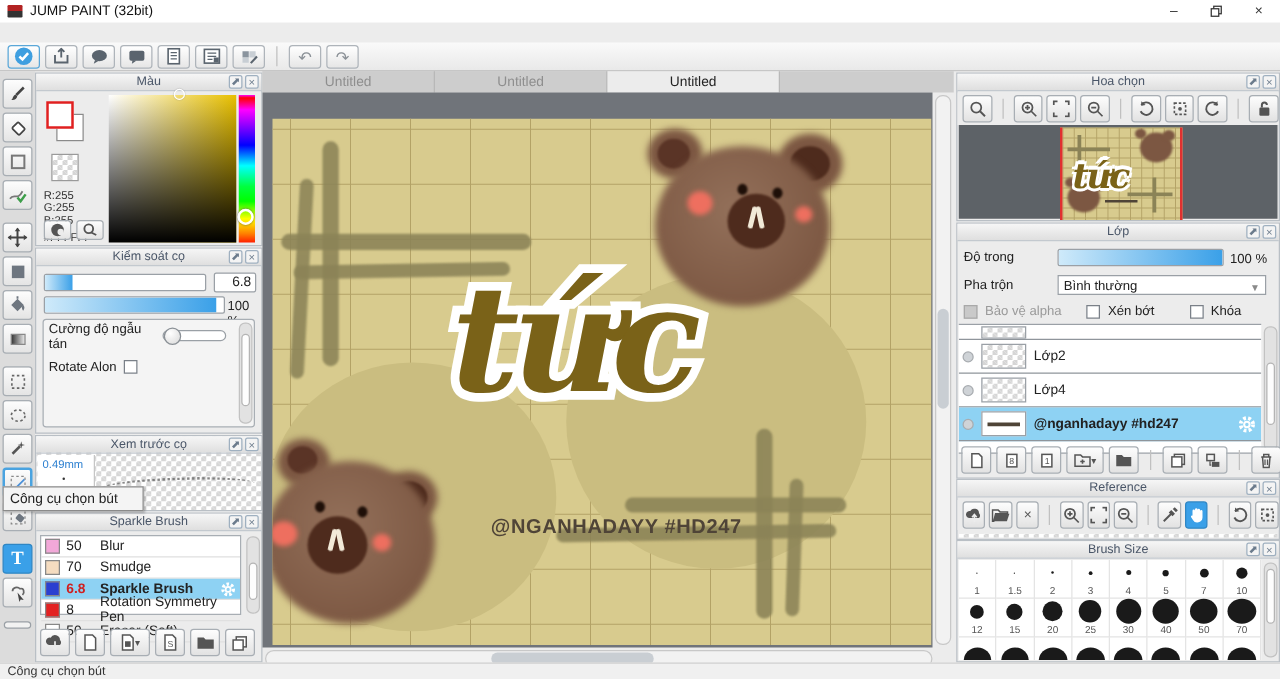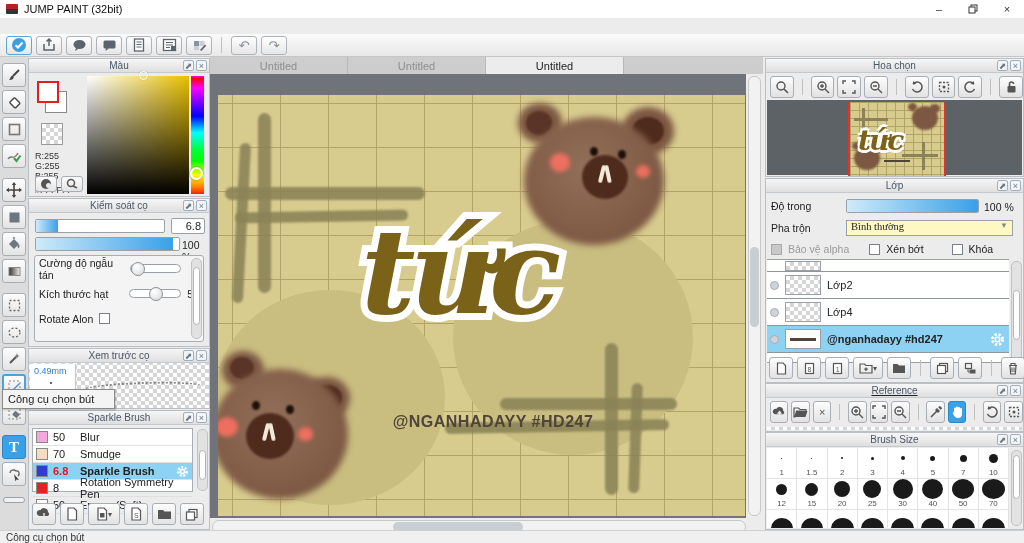--- a/index.html
+++ b/index.html
@@ -108,21 +108,21 @@
   .cvthumb { position:absolute; left:1px; top:170px; width:9px; height:80px; background:#c9ced3; border-radius:5px; }
 
   
   .navtools { position:absolute; left:0; top:15px; right:0; height:26px; display:flex; align-items:center; gap:3px; padding-left:4px; background:#ececec; }
   .navarea { position:absolute; left:1px; top:41px; right:1px; bottom:1px; background:#5d6267; }
   .navthumb { position:absolute; left:81px; top:2px; width:98px; height:74px; background-color:#d8cb8e; background-image:linear-gradient(#b3a266 1px,transparent 1px),linear-gradient(90deg,#b3a266 1px,transparent 1px); background-size:9px 8px; border-left:2px solid #e03030; border-right:2px solid #e03030; overflow:hidden; }
   .nv-word { position:absolute; left:8px; top:22px; font-family:"DejaVu Serif","Liberation Serif",serif; font-style:italic; font-weight:bold; font-size:28px; letter-spacing:-2px; color:#7a6218; text-shadow:-2px -2px 0 #fff,2px -2px 0 #fff,-2px 2px 0 #fff,2px 2px 0 #fff,0 3px 0 #fff,0 -3px 0 #fff; }
   .nv-bear { position:absolute; border-radius:50%; background:#7c5742; filter:blur(1px); }
 
   .lp-row { position:absolute; left:5px; right:5px; height:16px; display:flex; align-items:center; font-size:10.5px; color:#222; }
-  .dropdown { position:absolute; left:80px; right:10px; height:16px; border:1px solid #9aa0a6; background:#fef9c3; display:flex; align-items:flex-start; padding:0 4px; font-size:10.5px;font-family:Liberation Serif, serif; }
+  .dropdown { position:absolute; left:80px; right:10px; height:16px; border:1px solid #9aa0a6; background:#ffffff; display:flex; align-items:flex-end; padding:0 4px; font-size:10.5px; }
   .dd-arrow { margin-left:auto; color:#8a8a8a; font-size:8px; }
   .chk { width:11px; height:11px; border:1px solid #7a8088; background:#fff; margin-right:4px; flex:0 0 auto; }
   .chk.dis { background:#c9c9c9; border-color:#a9a9a9; }
   .lay-list { position:absolute; left:1px; top:80px; right:14px; height:104px; background:#fff; border-top:1px solid #9aa0a6; border-bottom:1px solid #9aa0a6; overflow:hidden; }
   .lay-row { display:flex; align-items:center; height:27px; border-bottom:1px solid #8f959b; font-size:11px; gap:6px; padding-left:3px; }
   .lay-row.sel { background:#8ed2f3; font-weight:bold; }
   .vis-dot { width:9px; height:9px; border-radius:50%; background:#cfd3d7; border:1px solid #a8acb0; flex:0 0 auto; }
   .lay-thumb { width:36px; height:20px; border:1px solid #9aa0a6; flex:0 0 auto; }
   .lay-tools { position:absolute; left:3px; bottom:3px; display:flex; gap:4px; align-items:center; }
 
@@ -363,27 +363,20 @@
         <div class="sfill" style="width:96%;"></div>
       </div>
     <div style="position:absolute; left:153px; top:40px; font-size:10.5px;">100 %</div>
     <div class="ctl-list">
       <div class="ctl-row">
         <span>Cường độ ngẫu tán</span>
         <div class="mini-track">
             <div class="mini-knob" style="left:0px;"></div>
           </div>
         <span class="mini-val">1</span>
-      </div>
-      <div class="ctl-row">
-        <span>Kích thước hạt</span>
-        <div class="mini-track">
-            <div class="mini-knob" style="left:19px;"></div>
-          </div>
-        <span class="mini-val">52</span>
       </div>
       <div class="ctl-row">
         <span>Rotate Alon</span>
         <span class="chk" style="margin-left:6px;"></span>
       </div>
       <div class="vscroll">
           <div class="vthumb" style="top:8px; height:58px;"></div>
         </div>
     </div>
   </div>
@@ -747,21 +740,21 @@
       <div class="sqbtn">
           <svg width="12" height="13" viewBox="0 0 12 13">
             <path d="M2 3.5 H10 M4 3 V1.5 H8 V3" stroke="#555" stroke-width="1.2" fill="none"></path>
             <path d="M3 3.5 L3.7 12 H8.3 L9 3.5" fill="none" stroke="#555" stroke-width="1.2"></path>
             <path d="M5 5.5 V10 M7 5.5 V10" stroke="#555"></path>
           </svg>
         </div>
     </div>
   </div>
 
-  <div class="panel" style="left:765px; top:383px; width:259px; height:49px;text-decoration:underline;">
+  <div class="panel" style="left:765px; top:383px; width:259px; height:49px;">
     <div class="ptitle">
       <span>Reference</span>
       <span class="pticons">
           <span class="pticon">⬈</span>
           <span class="pticon">×</span>
         </span>
     </div>
     <div class="navtools" style="top:16px; height:24px;">
       <div class="sqbtn">
           <svg width="15" height="13" viewBox="0 0 16 14">

